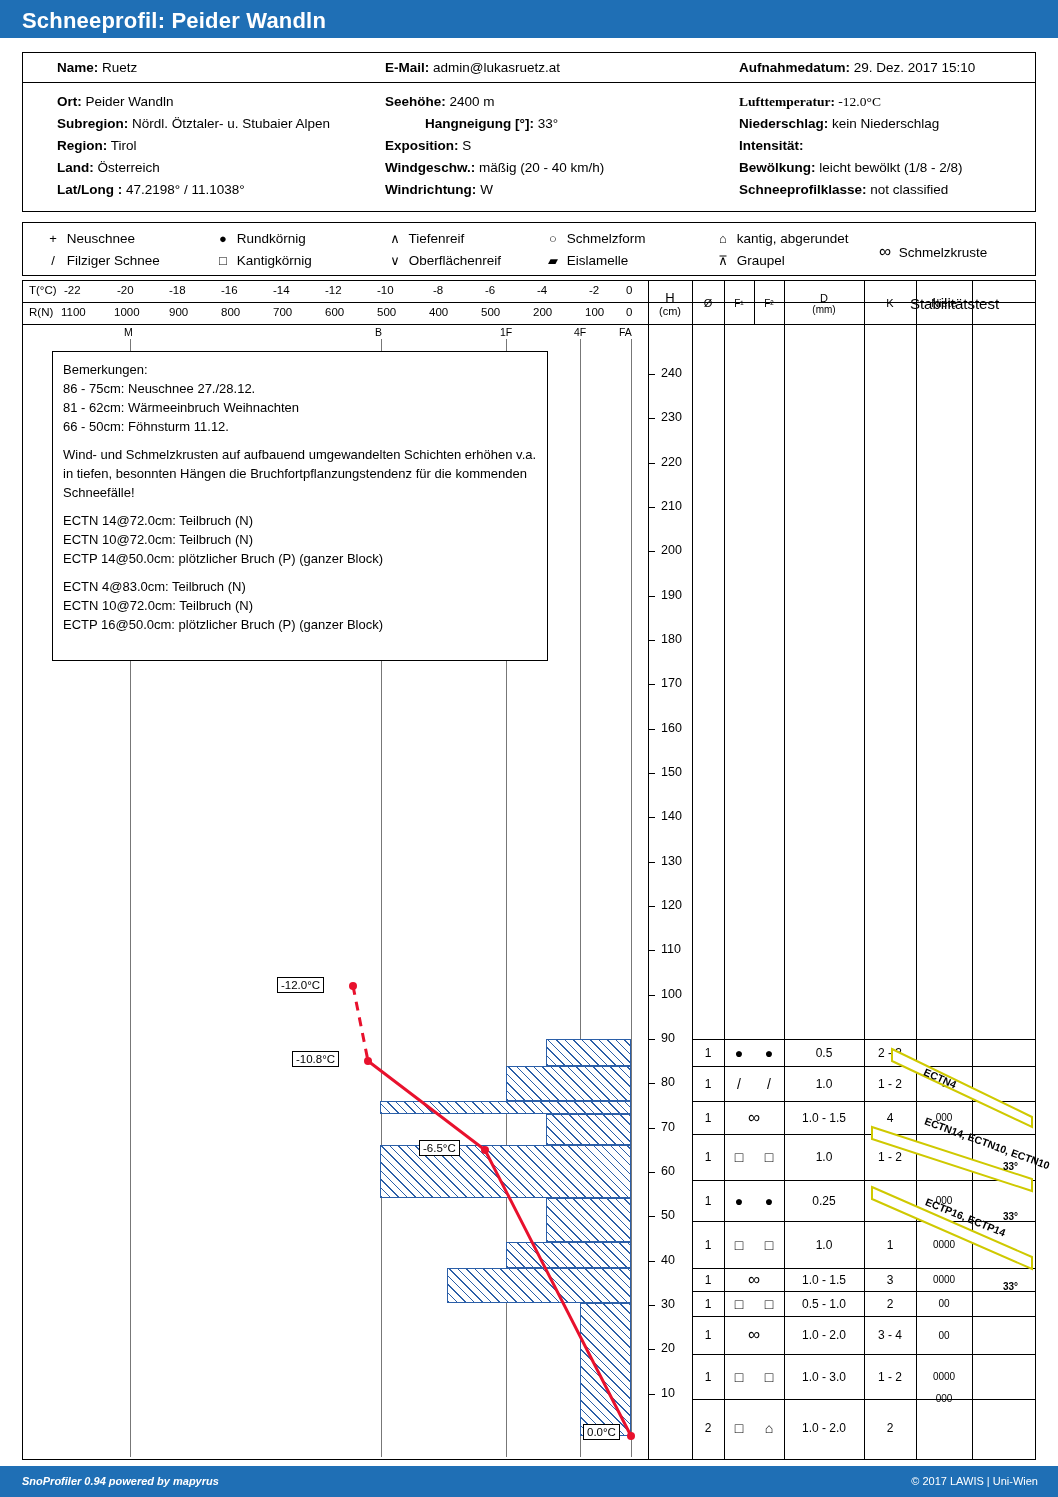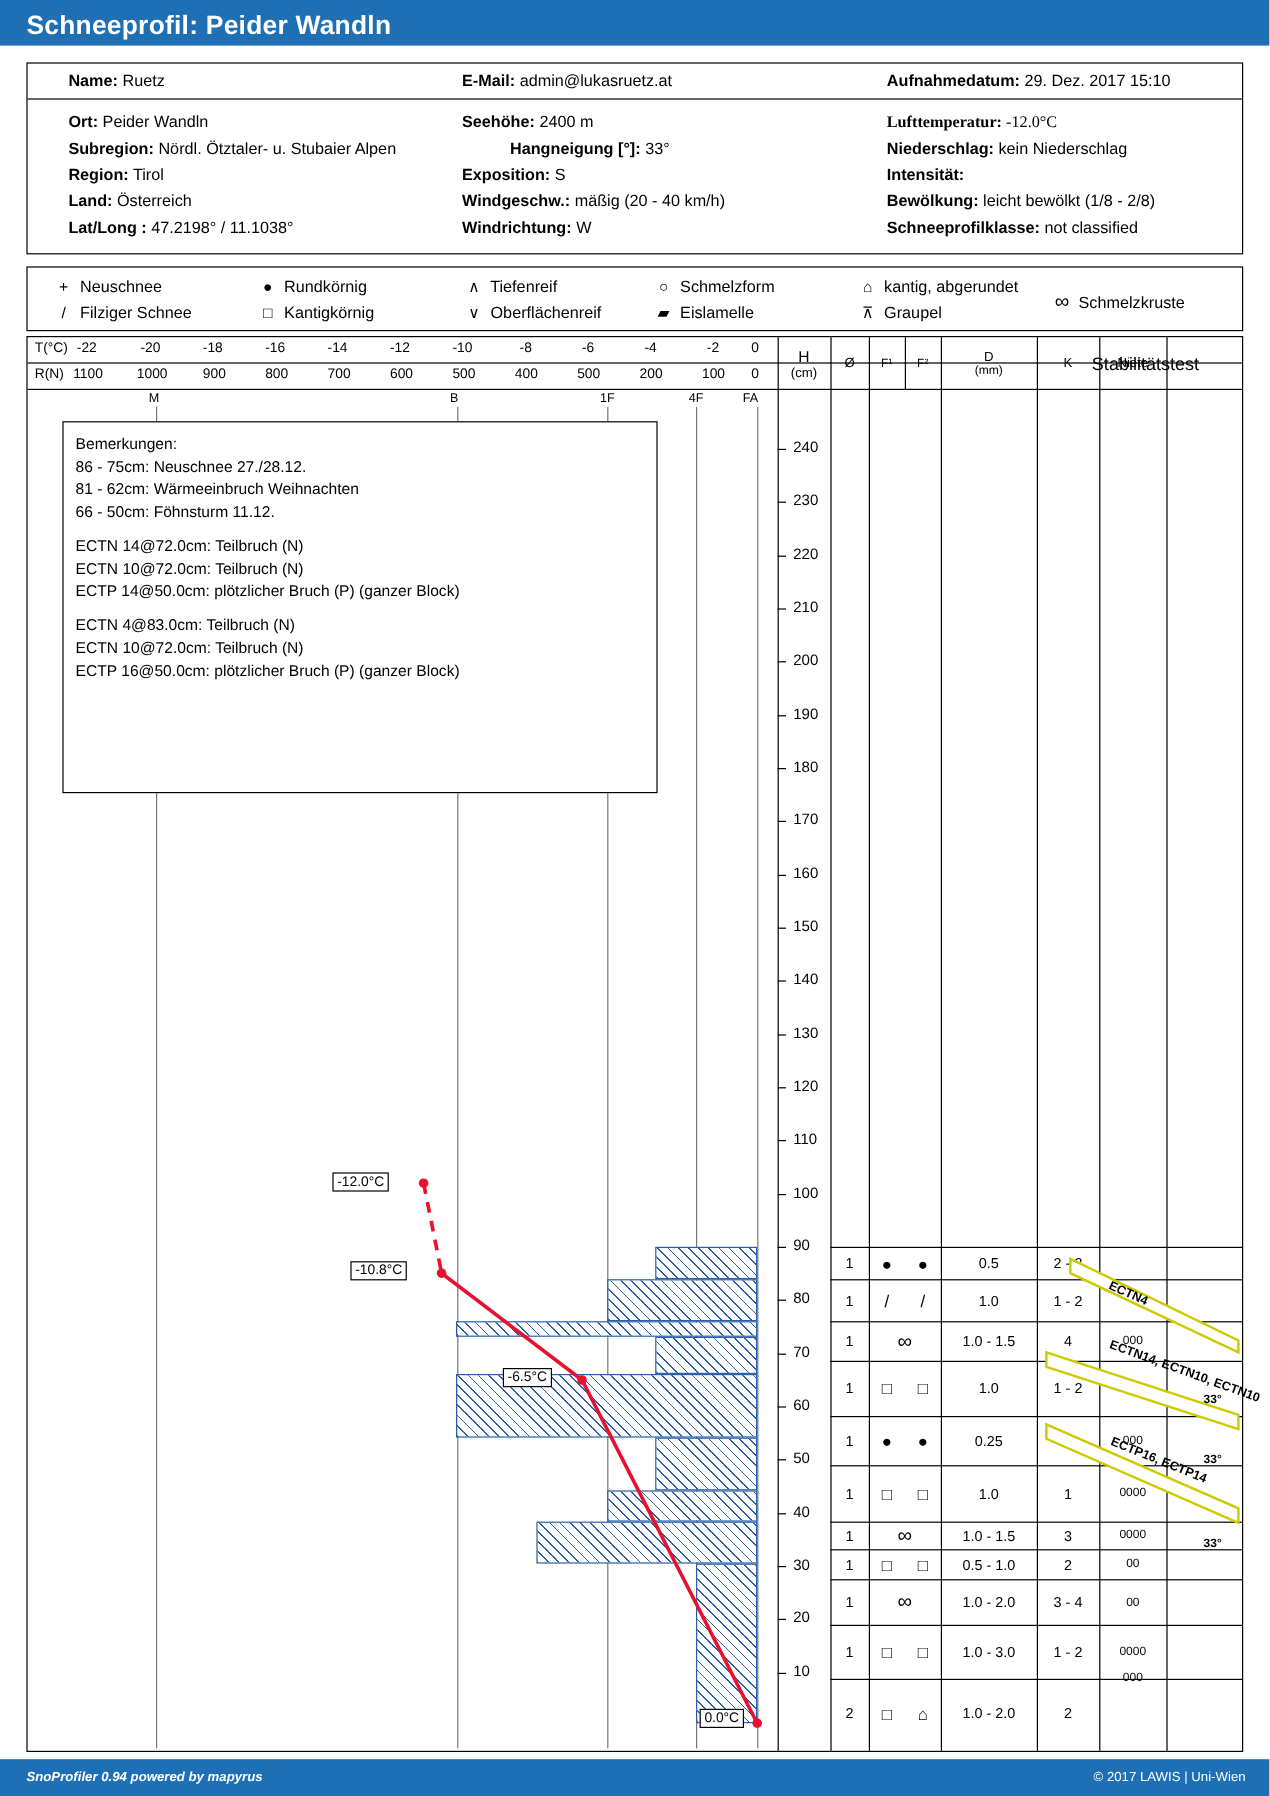--- a/index.html
+++ b/index.html
@@ -294,20 +294,21 @@
   <div class="vline" style="left:557px;top:58px;height:1118px;background:#777;"></div>
   <div class="vline" style="left:608px;top:58px;height:1118px;background:#777;"></div>
 
   <div id="remarks">
     <p>
       <span>Bemerkungen:</span><br>
       <span>86 - 75cm: Neuschnee 27./28.12.</span><br>
       <span>81 - 62cm: Wärmeeinbruch Weihnachten</span><br>
       <span>66 - 50cm: Föhnsturm 11.12.</span>
     </p>
+    <p>Wind- und Schmelzkrusten auf aufbauend umgewandelten Schichten erhöhen v.a. in tiefen, besonnten Hängen die Bruchfortpflanzungstendenz für die kommenden Schneefälle!</p>
     <p>
       <span>ECTN 14@72.0cm: Teilbruch (N)</span><br>
       <span>ECTN 10@72.0cm: Teilbruch (N)</span><br>
       <span>ECTP 14@50.0cm: plötzlicher Bruch (P) (ganzer Block)</span>
     </p>
     <p>
       <span>ECTN 4@83.0cm: Teilbruch (N)</span><br>
       <span>ECTN 10@72.0cm: Teilbruch (N)</span><br>
       <span>ECTP 16@50.0cm: plötzlicher Bruch (P) (ganzer Block)</span>
     </p>

